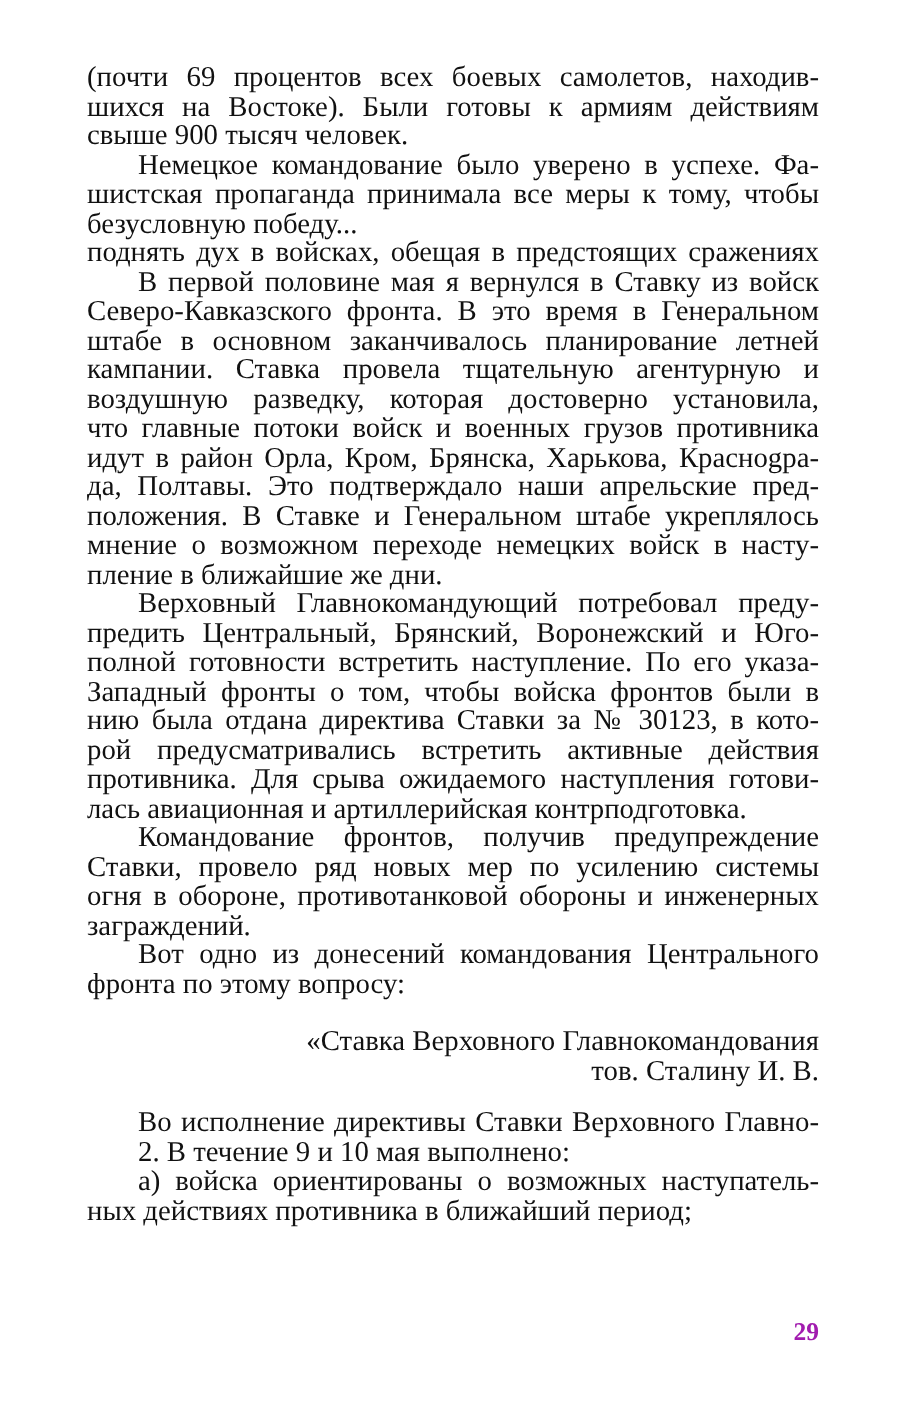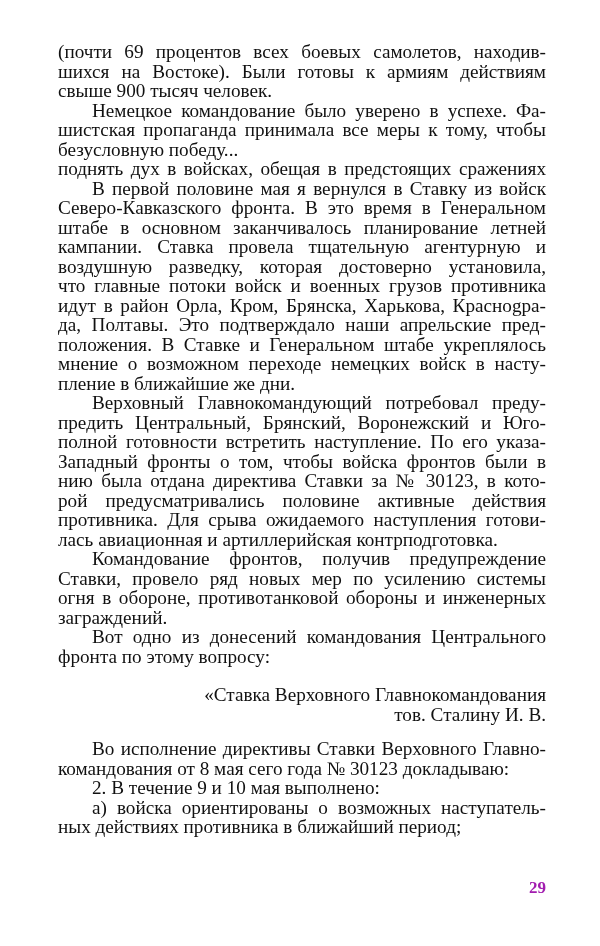--- a/index.html
+++ b/index.html
@@ -49,21 +49,21 @@
         <span class="line">положения. В Ставке и Генеральном штабе укреплялось</span>
         <span class="line">мнение о возможном переходе немецких войск в насту-</span>
         <span class="line last">пление в ближайшие же дни.</span>
       </div>
       <div class="p">
         <span class="line ind">Верховный Главнокомандующий потребовал преду-</span>
         <span class="line">предить Центральный, Брянский, Воронежский и Юго-</span>
         <span class="line">полной готовности встретить наступление. По его указа-</span>
         <span class="line">Западный фронты о том, чтобы войска фронтов были в</span>
         <span class="line">нию была отдана директива Ставки за № 30123, в кото-</span>
-        <span class="line">рой предусматривались половине активные действия</span>
+        <span class="line">рой предусматривались встретить активные действия</span>
         <span class="line">противника. Для срыва ожидаемого наступления готови-</span>
         <span class="line last">лась авиационная и артиллерийская контрподготовка.</span>
       </div>
       <div class="p">
         <span class="line ind">Командование фронтов, получив предупреждение</span>
         <span class="line">Ставки, провело ряд новых мер по усилению системы</span>
         <span class="line">огня в обороне, противотанковой обороны и инженерных</span>
         <span class="line last">заграждений.</span>
       </div>
       <div class="p">
@@ -73,21 +73,20 @@
     </div>
 
   <div class="heading-block">
     <p class="heading">«Ставка Верховного Главнокомандования</p>
     <p class="heading">тов. Сталину И. В.</p>
   </div>
 
   <div id="report">
       <div class="p">
         <span class="line ind">Во исполнение директивы Ставки Верховного Главно-</span>
-        <span class="line last">командования от 8 мая сего года № 30123 докладываю:</span>
       </div>
       <div class="p">
         <span class="line ind last">2. В течение 9 и 10 мая выполнено:</span>
       </div>
       <div class="p">
         <span class="line ind">а) войска ориентированы о возможных наступатель-</span>
         <span class="line last">ных действиях противника в ближайший период;</span>
       </div>
     </div>
 </div>

